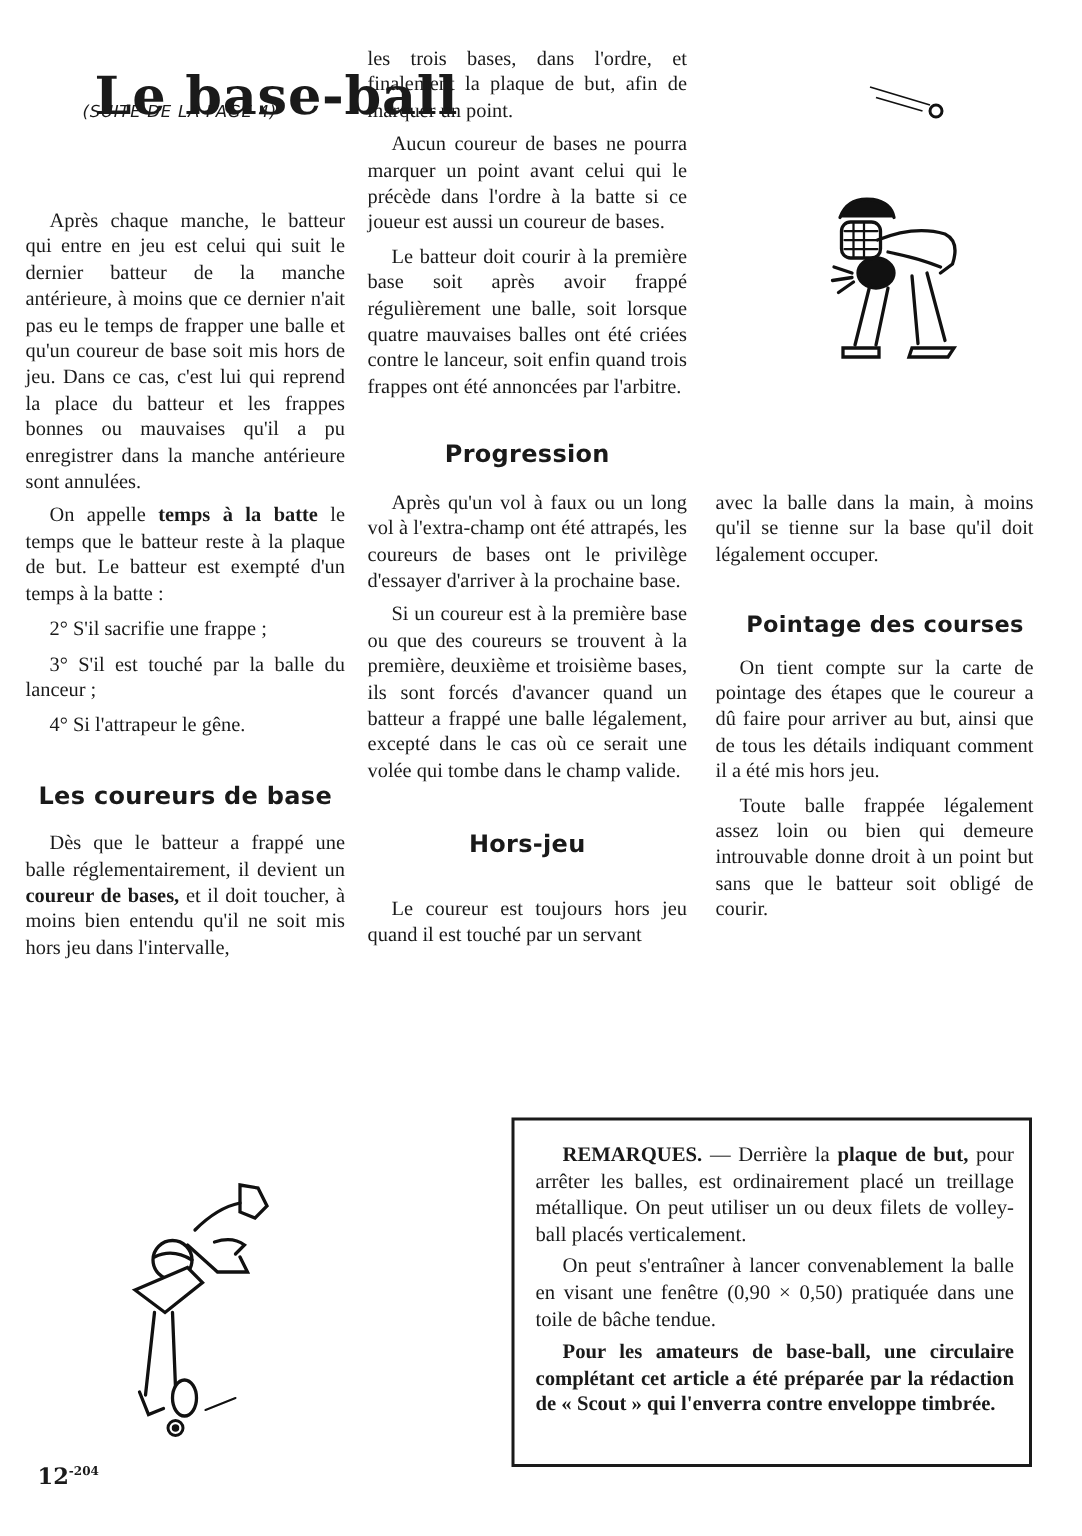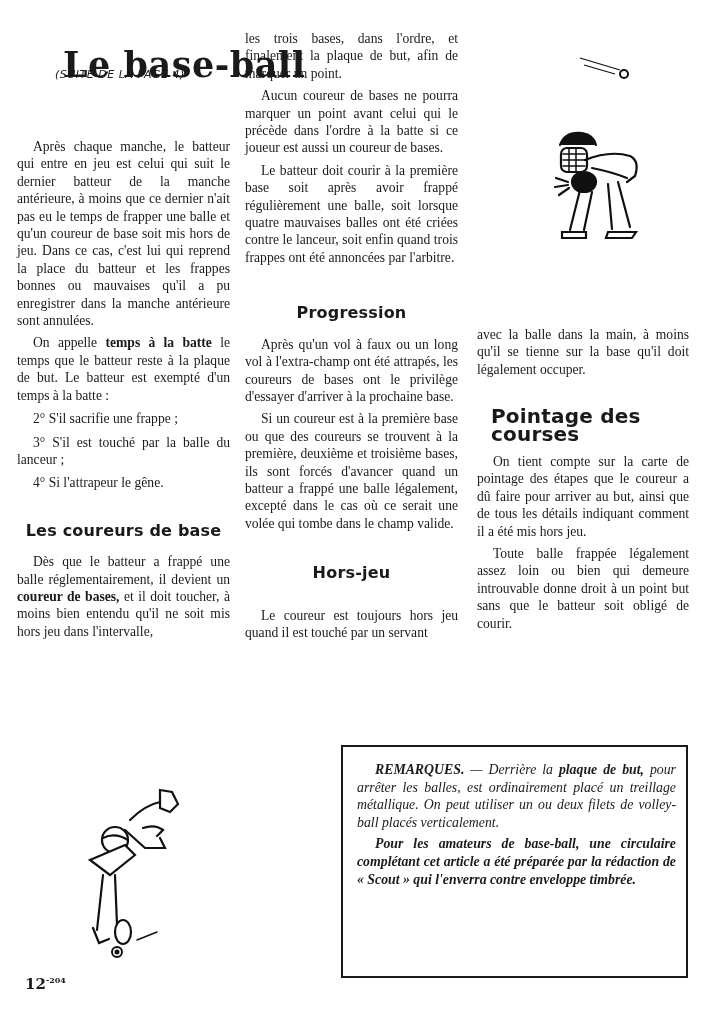--- a/index.html
+++ b/index.html
@@ -23,21 +23,21 @@
   }
   h2.sec {
     font-family: "DejaVu Sans", sans-serif; font-weight: bold; font-size: 16px;
     margin: 0; text-align: center; letter-spacing: 0.2px;
   }
   .box {
     position: absolute; left: 341px; top: 745px; width: 347px; height: 233px;
     border: 2px solid #1a1a1a; box-sizing: border-box; padding: 14px 10px 10px 14px;
     font-size: 13.8px; line-height: 17.6px;
   }
-  .box p { margin: 0 0 4px 0; text-indent: 18px; text-align: justify; font-style: italic; }
+  .box p { margin: 0 0 4px 0; text-indent: 18px; text-align: justify; }
   .box b { font-weight: bold; }
   .pagenum {
     position: absolute; left: 25px; top: 975px;
     font-family: "DejaVu Serif", serif; font-weight: bold; font-size: 15px;
   }
   .pagenum sup { font-size: 8px; vertical-align: 6px; }
   .illus { position: absolute; }
 </style>
 </head>
 <body>
@@ -52,36 +52,37 @@
   <p style="margin-top:6px;">3° S'il est touché par la balle du lanceur ;</p>
   <p style="margin-top:6px;">4° Si l'attrapeur le gêne.</p>
   <h2 class="sec" style="margin:30px 0 14px 0;">Les coureurs de base</h2>
   <p><span>Dès que le batteur a frappé une balle réglementairement, il devient un </span><b>coureur de bases,</b><span> et il doit toucher, à moins bien entendu qu'il ne soit mis hors jeu dans l'intervalle,</span></p>
 </div>
 
 <div class="col" style="left:245px; top:30px; width:213px;">
   <p class="noind">les trois bases, dans l'ordre, et finalement la plaque de but, afin de marquer un point.</p>
   <p>Aucun coureur de bases ne pourra marquer un point avant celui qui le précède dans l'ordre à la batte si ce joueur est aussi un coureur de bases.</p>
   <p>Le batteur doit courir à la première base soit après avoir frappé régulièrement une balle, soit lorsque quatre mauvaises balles ont été criées contre le lanceur, soit enfin quand trois frappes ont été annoncées par l'arbitre.</p>
-  <h2 class="sec" style="margin:38px 0 14px 0;">Progression</h2>
+  <h2 class="sec" style="margin:28px 0 14px 0;">Progression</h2>
   <p>Après qu'un vol à faux ou un long vol à l'extra-champ ont été attrapés, les coureurs de bases ont le privilège d'essayer d'arriver à la prochaine base.</p>
   <p>Si un coureur est à la première base ou que des coureurs se trouvent à la première, deuxième et troisième bases, ils sont forcés d'avancer quand un batteur a frappé une balle légalement, excepté dans le cas où ce serait une volée qui tombe dans le champ valide.</p>
   <h2 class="sec" style="margin:32px 0 25px 0;">Hors-jeu</h2>
   <p>Le coureur est toujours hors jeu quand il est touché par un servant</p>
 </div>
 
 <div class="col" style="left:477px; top:326px; width:212px;">
   <p class="noind">avec la balle dans la main, à moins qu'il se tienne sur la base qu'il doit légalement occuper.</p>
-  <h2 class="sec" style="margin:30px 0 10px 0; text-align:left; padding-left:14px; font-size:20px;">Pointage des courses</h2>
+  <h2 class="sec" style="margin:30px 0 10px 0; text-align:center; padding-left:14px; font-size:15px;">Pointage des courses</h2>
   <p>On tient compte sur la carte de pointage des étapes que le coureur a dû faire pour arriver au but, ainsi que de tous les détails indiquant comment il a été mis hors jeu.</p>
   <p>Toute balle frappée légalement assez loin ou bien qui demeure introuvable donne droit à un point but sans que le batteur soit obligé de courir.</p>
 </div>
 
 <div class="box">
   <p><b>REMARQUES.</b><span> — Derrière la </span><b>plaque de but,</b><span> pour arrêter les balles, est ordinairement placé un treillage métallique. On peut utiliser un ou deux filets de volley-ball placés verticalement.</span></p>
+  <p>On peut s'entraîner à lancer convenablement la balle en visant une fenêtre (0,90 × 0,50) pratiquée dans une toile de bâche tendue.</p>
   <p style="font-weight:bold;">Pour les amateurs de base-ball, une circulaire complétant cet article a été préparée par la rédaction de « Scout » qui l'enverra contre enveloppe timbrée.</p>
 </div>
 
 <div class="pagenum"><span>12</span><sup>-204</sup></div>
 
 <svg class="illus" style="left:540px; top:50px;" width="130" height="210" viewBox="0 0 130 210">
   <g stroke="#111" fill="none" stroke-width="1.2">
     <line x1="40" y1="8" x2="80" y2="20"></line>
     <line x1="44" y1="15" x2="75" y2="24"></line>
     <circle cx="84" cy="24" r="4" fill="#fff" stroke-width="2"></circle>

